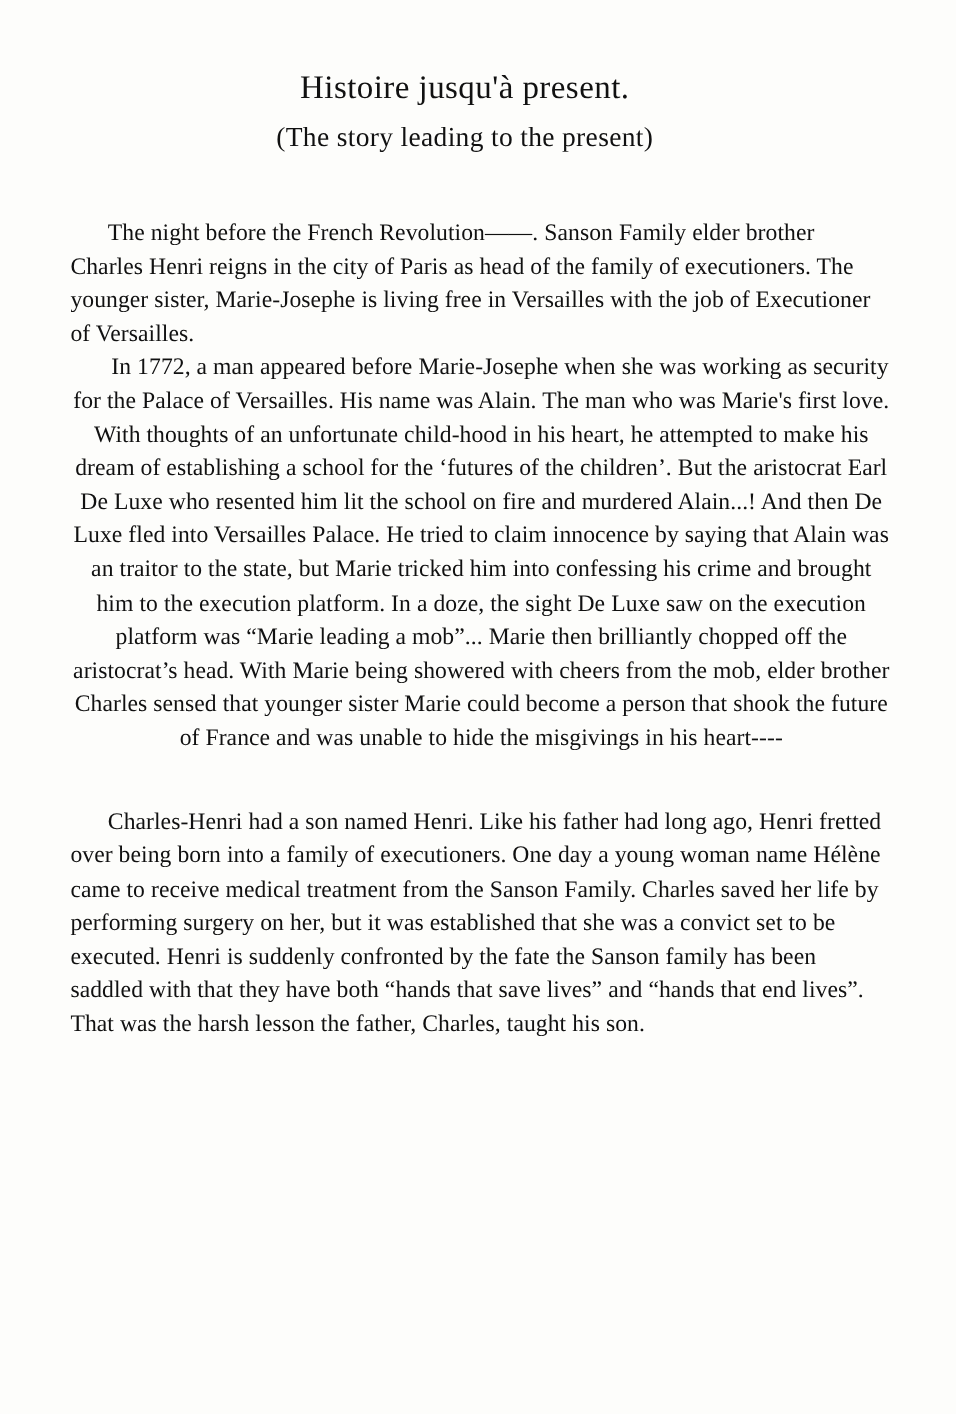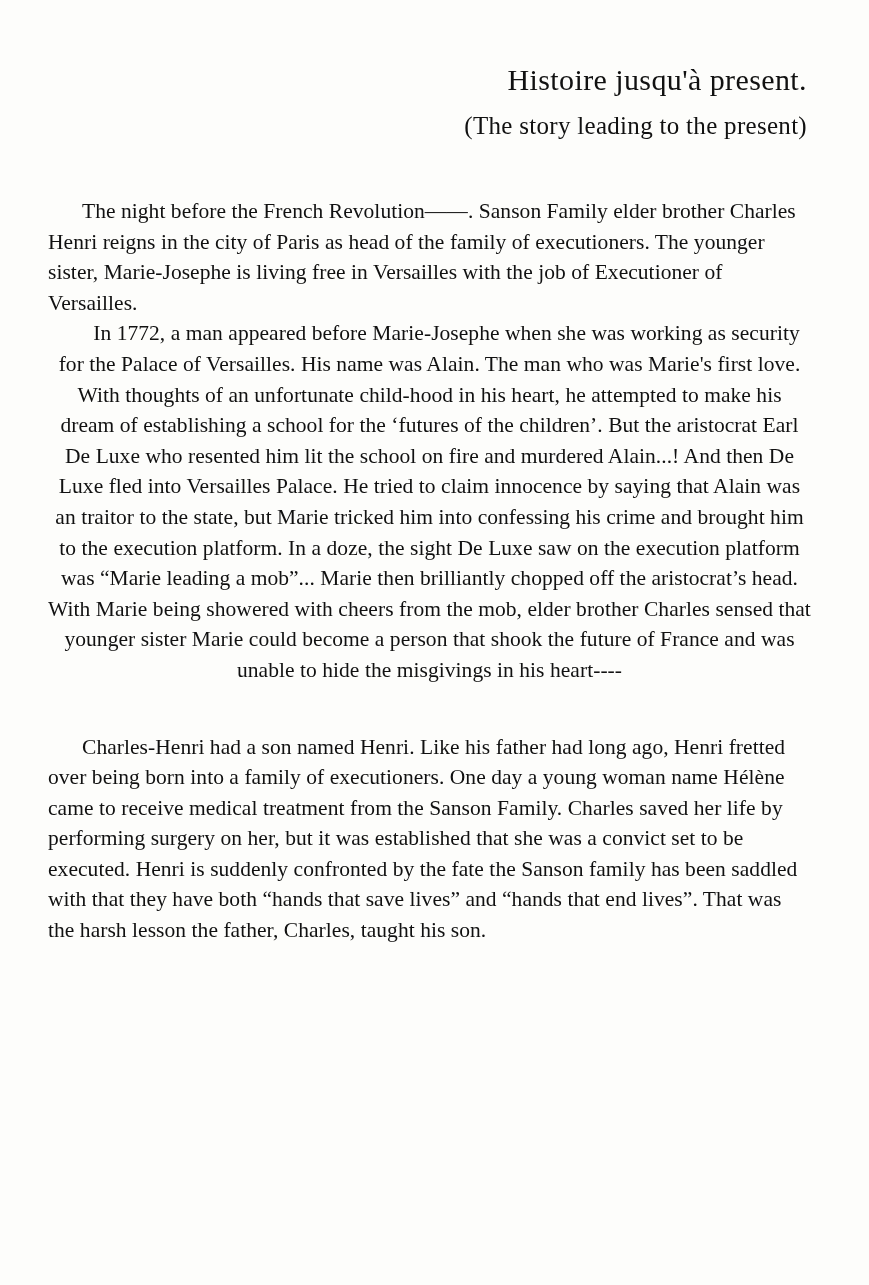--- a/index.html
+++ b/index.html
@@ -16,21 +16,21 @@
     position: relative;
   }
   .page {
     position: relative;
     width: 869px;
     height: 1285px;
     box-sizing: border-box;
     padding: 0;
   }
   .title-block {
-    text-align: right;
+    text-align: center;
     padding-right: 62px;
     padding-top: 62px;
     padding-left: 38px;
   }
   .doc-title {
     font-family: "Liberation Serif", serif;
     font-size: 30px;
     letter-spacing: 0.4px;
     font-weight: 400;
     margin: 0;
@@ -38,21 +38,21 @@
   }
   .doc-subtitle {
     font-family: "Liberation Serif", serif;
     font-size: 25px;
     margin: 14px 0 0 0;
     font-weight: 400;
     letter-spacing: 0.3px;
   }
   .body-block {
     margin-top: 56px;
-    padding-left: 48px;
+    padding-left: 64px;
     padding-right: 58px;
   }
   .para {
     font-size: 21.5px;
     line-height: 30.6px;
     margin: 0;
     text-indent: 34px;
     text-align: left;
     letter-spacing: 0.05px;
   }

